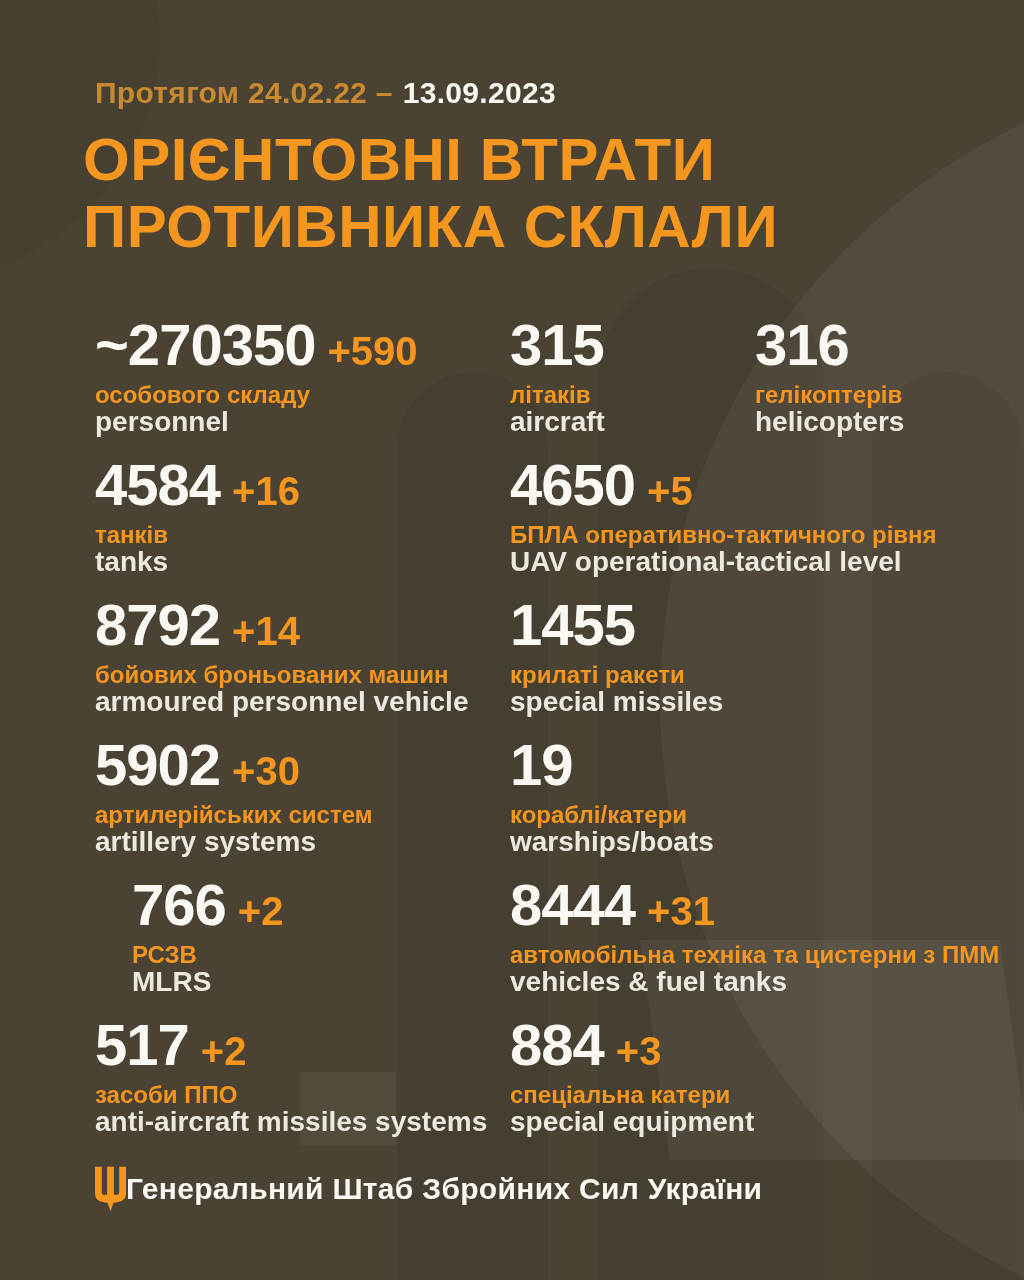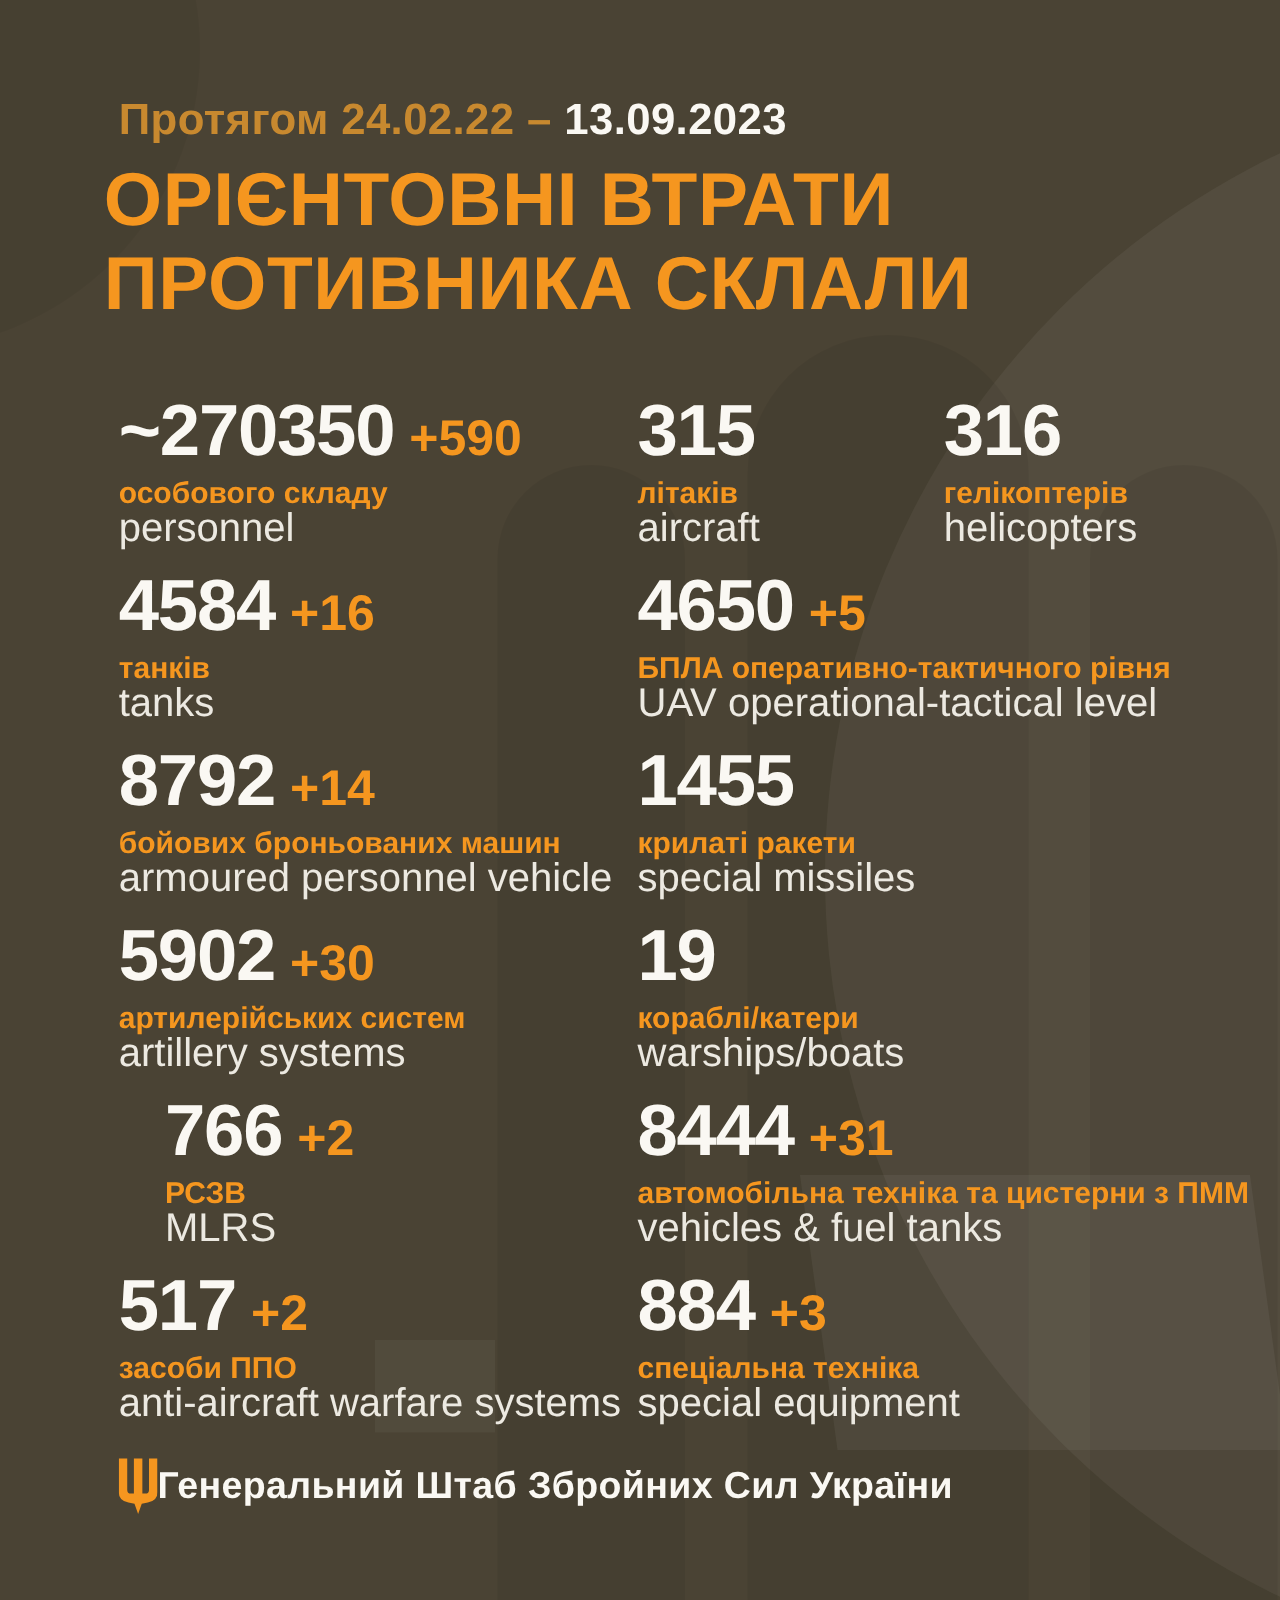--- a/index.html
+++ b/index.html
@@ -17,21 +17,21 @@
     background:var(--bg);
     overflow:hidden;
     font-family:"Liberation Sans", sans-serif;
   }
   .watermark{
     position:absolute;inset:0;width:1024px;height:1280px;
     pointer-events:none;
   }
   .period{
     position:absolute;left:95px;top:76px;
-    font-size:35px;font-weight:700;letter-spacing:0.3px;
+    font-size:30px;font-weight:700;letter-spacing:0.3px;
     white-space:nowrap;
   }
   .period .prefix{color:var(--orange-muted);}
   .period .date{color:var(--white);font-weight:800;margin-left:10px;}
   .title{
     position:absolute;left:83px;top:126px;
     color:var(--orange);
     font-size:60px;line-height:67px;font-weight:800;
     letter-spacing:0.5px;white-space:nowrap;
   }
@@ -59,21 +59,21 @@
     font-size:40px;font-weight:800;
     margin-left:12px;letter-spacing:0;
   }
   .label-uk{
     color:var(--orange);
     font-size:24px;line-height:27px;font-weight:700;
     margin-top:5px;white-space:nowrap;
   }
   .label-en{
     color:var(--en);
-    font-size:32px;line-height:28px;font-weight:400;
+    font-size:28px;line-height:28px;font-weight:700;
     white-space:nowrap;
   }
   .footer{
     position:absolute;left:95px;top:1166px;
     display:flex;align-items:center;
   }
   .footer .org{
     color:var(--white);
     font-size:30px;font-weight:700;letter-spacing:0.3px;
     white-space:nowrap;
@@ -166,26 +166,26 @@
 
   <div class="stat r5c2">
     <div class="num-line"><span class="value">8444</span><span class="delta">+31</span></div>
     <div class="label-uk">автомобільна техніка та цистерни з ПММ</div>
     <div class="label-en">vehicles &amp; fuel tanks</div>
   </div>
 
   <div class="stat r6c1">
     <div class="num-line"><span class="value">517</span><span class="delta">+2</span></div>
     <div class="label-uk">засоби ППО</div>
-    <div class="label-en">anti-aircraft warfare systems</div>
+    <div class="label-en">anti-aircraft missiles systems</div>
   </div>
 
   <div class="stat r6c2">
     <div class="num-line"><span class="value">884</span><span class="delta">+3</span></div>
-    <div class="label-uk">спеціальна техніка</div>
+    <div class="label-uk">спеціальна катери</div>
     <div class="label-en">special equipment</div>
   </div>
 
 </div>
 
 <div class="footer">
   <svg class="tryzub" viewBox="0 0 32 46" xmlns="http://www.w3.org/2000/svg" aria-hidden="true">
     <path fill="#f5961f" d="M0 0 H7 V26 Q7 29 10 29 H12.5 V0 H19.5 V29 H22 Q25 29 25 26 V0 H32 V28 Q32 35 24 36.5 L19 37.5 L16 46 L13 37.5 L8 36.5 Q0 35 0 28 Z"></path>
   </svg>
   <div class="org">Генеральний Штаб Збройних Сил України</div>

